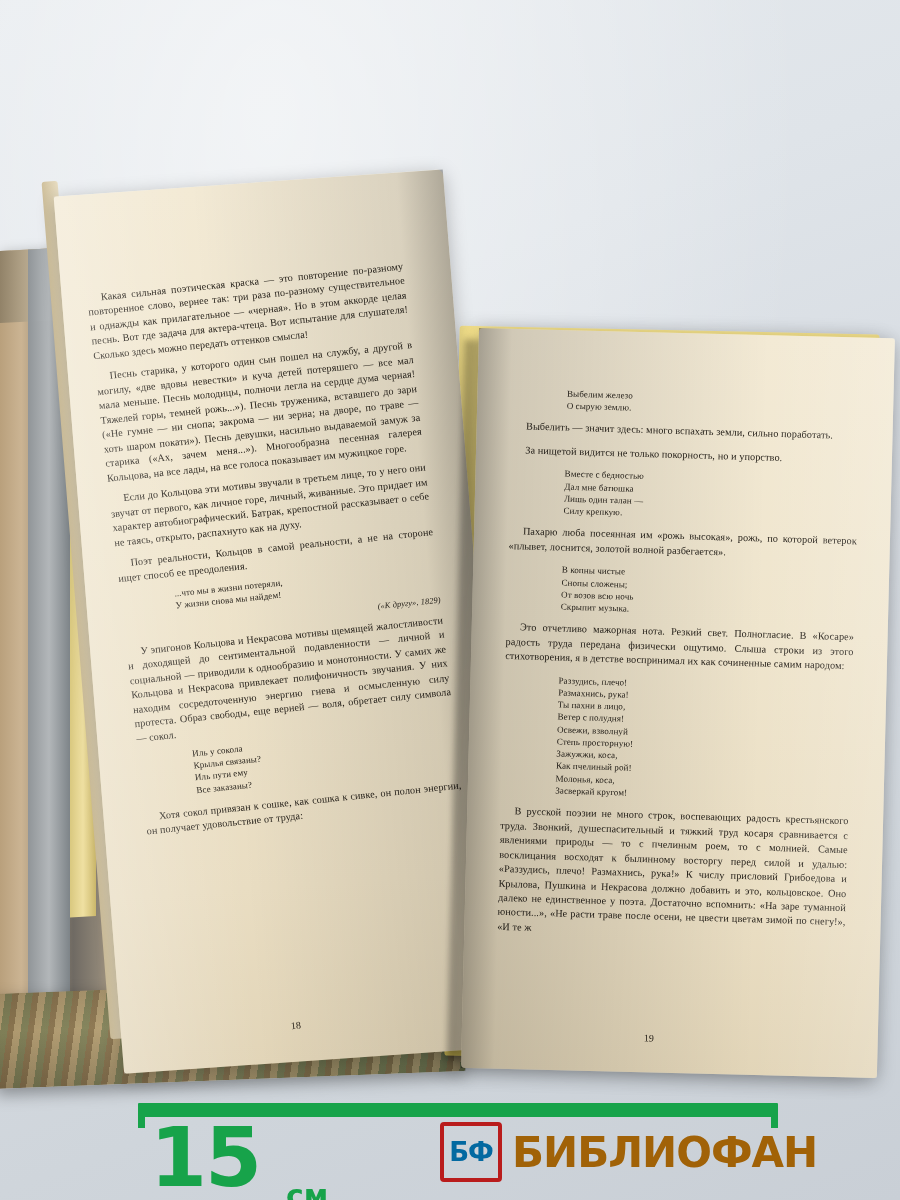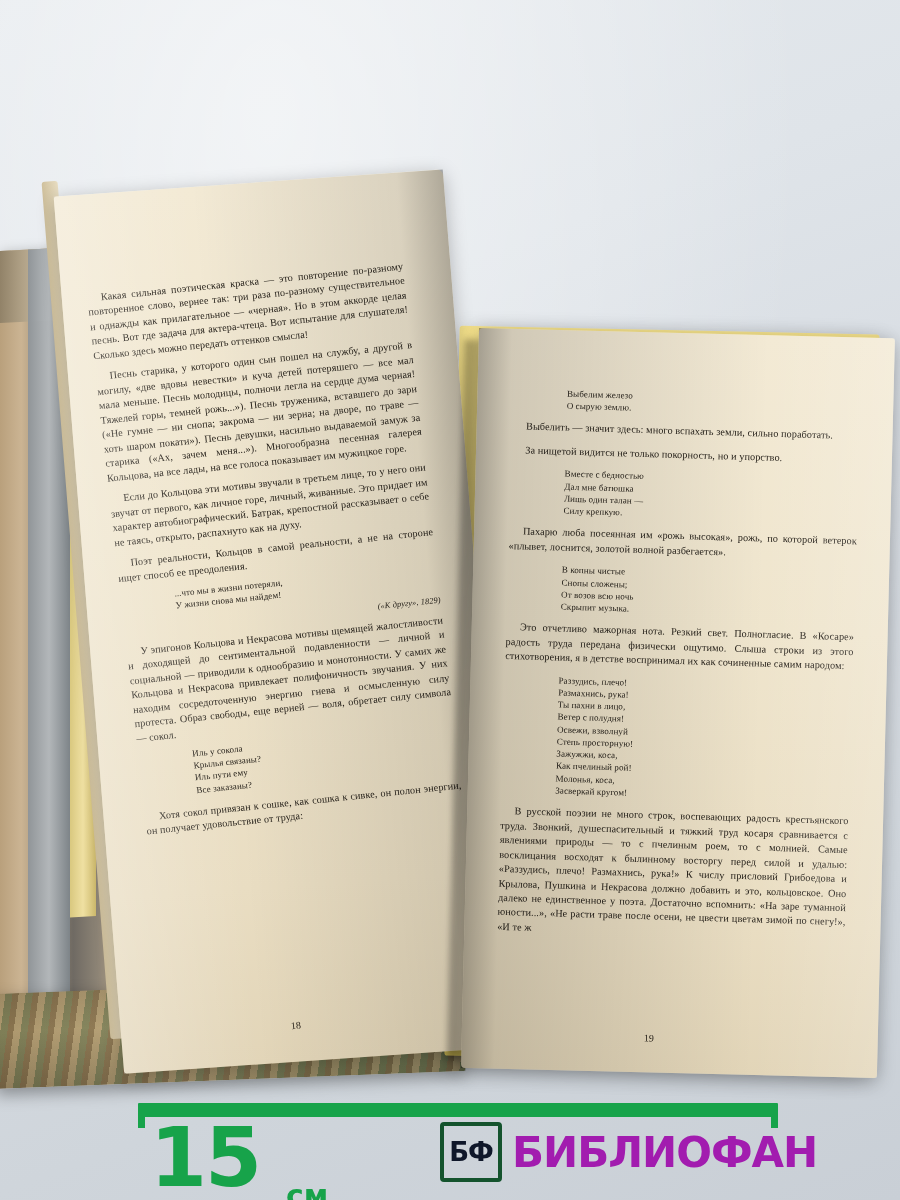--- a/index.html
+++ b/index.html
@@ -157,27 +157,27 @@
   }
   .scale-unit{
     position:absolute;left:286px;top:1160px;
     font-family:"DejaVu Sans", sans-serif;
     font-weight:bold;font-size:30px;color:#17a34a;margin-top:18px;
   }
   .brand{
     position:absolute;left:440px;top:1122px;display:flex;align-items:center;gap:10px;
   }
   .brand .logo{
-    width:54px;height:52px;border:4px solid #14532d;border-radius:4px;
+    width:54px;height:52px;border:4px solid #b91c1c;border-radius:4px;
     display:flex;align-items:center;justify-content:center;
-    font-family:"DejaVu Sans", sans-serif;font-weight:bold;font-size:26px;color:#0f172a;
+    font-family:"DejaVu Sans", sans-serif;font-weight:bold;font-size:26px;color:#0369a1;
     letter-spacing:-1px;
   }
   .brand .name{
-    font-family:"DejaVu Sans", sans-serif;font-weight:bold;font-size:42px;color:#a21caf;letter-spacing:-1px;
+    font-family:"DejaVu Sans", sans-serif;font-weight:bold;font-size:42px;color:#a16207;letter-spacing:-1px;
   }
 </style>
 </head>
 <body>
 
 <div class="backdrop"></div>
 
 <div class="book-stack">
   <div class="marble"></div>
   <div class="grey-edge"></div>

